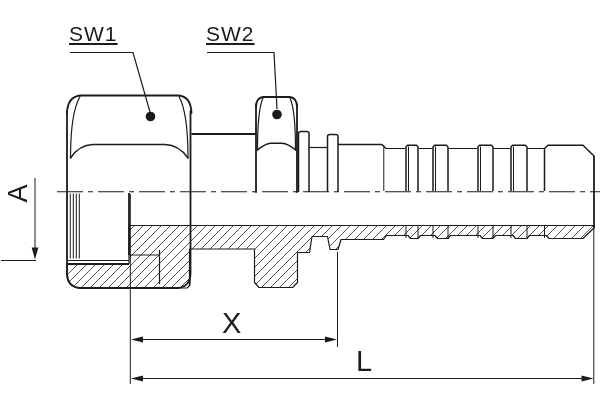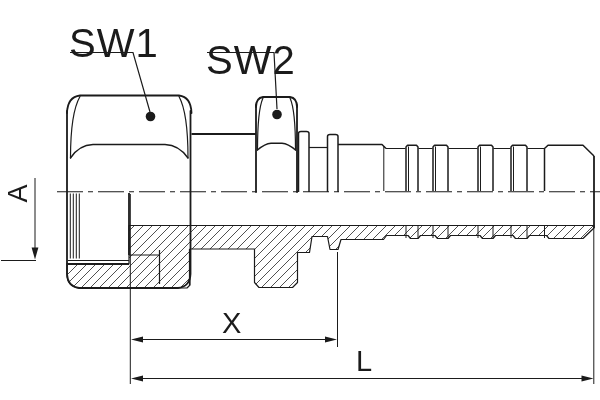--- a/index.html
+++ b/index.html
@@ -7,28 +7,28 @@
   .canvas {
     position:relative; width:600px; height:400px; background:var(--bg);
     font-family:"Liberation Sans", sans-serif; color:var(--line); overflow:hidden;
   }
   .canvas svg { position:absolute; left:0; top:0; color:var(--line); }
   .lbl {
     position:absolute; color:var(--line); line-height:1;
     font-family:"Liberation Sans", sans-serif; font-weight:400;
     letter-spacing:1px; white-space:nowrap;
   }
-  .lbl-sw { font-size:40px; }
+  .lbl-sw { font-size:21px;text-decoration:underline; }
   .lbl-dim { font-size:29px; }
   .lbl-a {
     left:2px; top:179px; width:34px; height:28px; text-align:center;
     font-size:27px; transform:rotate(-90deg); transform-origin:center;
   }
   .lbl-sw1 { left:69px; top:23px; }
-  .lbl-sw2 { left:206px; top:40px; }
+  .lbl-sw2 { left:206px; top:23px; }
   .lbl-x { left:222px; top:309px; }
   .lbl-l { left:356px; top:347px; }
 </style>
 </head>
 <body>
 
 <div class="canvas">
 
   <svg width="600" height="400" viewBox="0 0 600 400">
     <defs>

